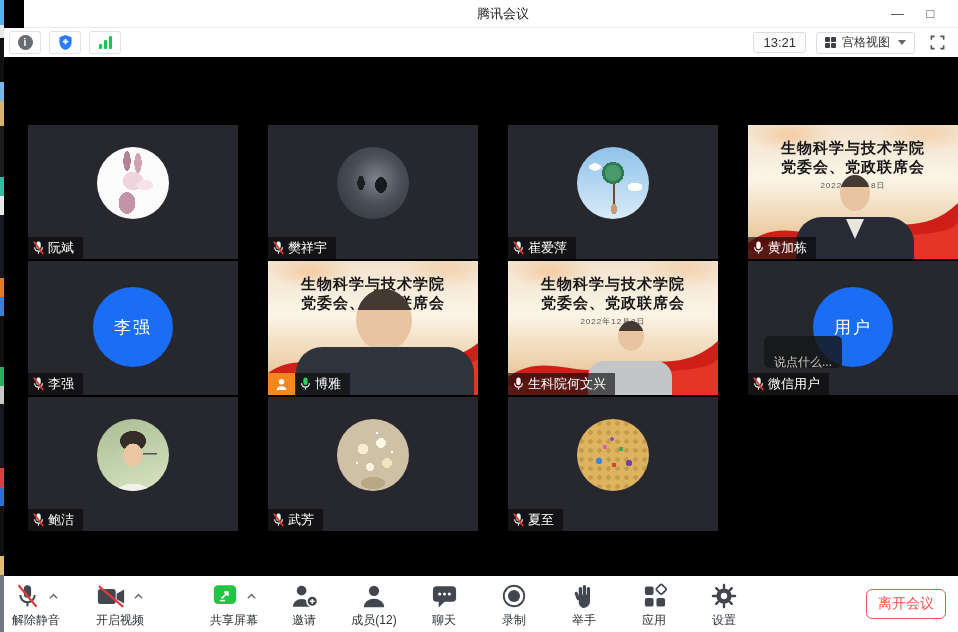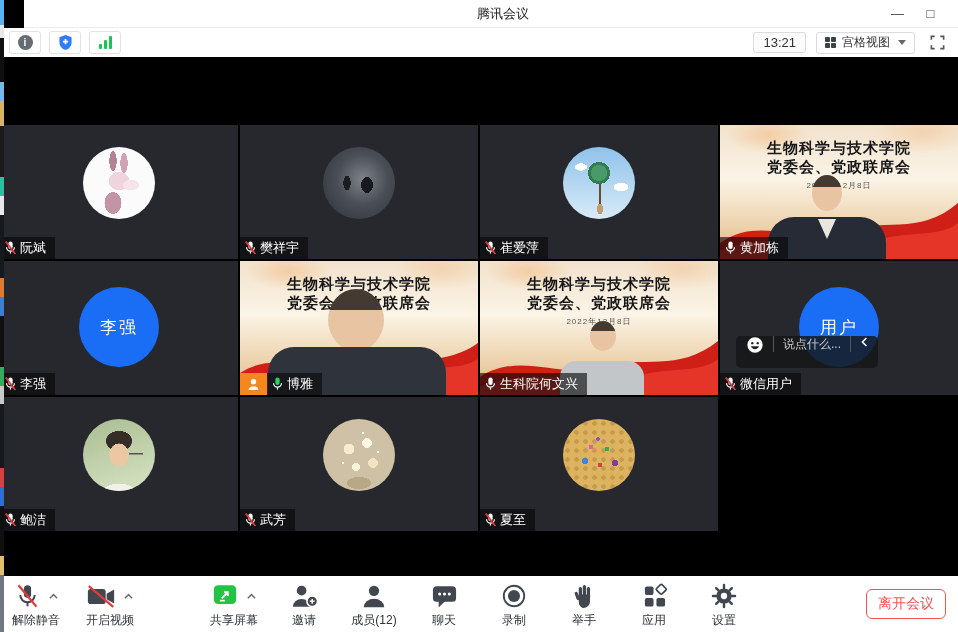--- a/index.html
+++ b/index.html
@@ -39,21 +39,21 @@
     padding:0 8px;display:flex;align-items:center;gap:6px;font-size:12px;color:#333;box-sizing:border-box;}
   .grid-ico{display:grid;grid-template-columns:5px 5px;grid-auto-rows:5px;gap:1px;}
   .grid-ico span{background:#3d4248;border-radius:1px;}
   .caret-down{width:0;height:0;border-left:4px solid transparent;border-right:4px solid transparent;
     border-top:5px solid #666;margin-left:2px;}
   .fs-btn{width:24px;height:22px;display:flex;align-items:center;justify-content:center;}
   
   .stage{position:absolute;left:0;top:57px;width:958px;height:519px;background:#000;
     padding-top:68px;box-sizing:border-box;}
   .vgrid{display:grid;grid-template-columns:repeat(4,238px);grid-auto-rows:134px;gap:2px;}
-  .tile{position:relative;background:#26282d;overflow:hidden;}
+  .tile{position:relative;background:#26282d;overflow:hidden;margin-left:28px;}
   .tile.active{box-shadow:inset 0 0 0 2px #23c343;}
   
   .name-label{position:absolute;left:0;bottom:0;display:flex;align-items:center;gap:3px;
     background:rgba(8,8,8,.63);padding:3px 9px 4px 4px;color:#fff;font-size:13px;line-height:15px;z-index:5;}
   .label-row{position:absolute;left:0;bottom:0;display:flex;align-items:stretch;z-index:5;}
   .label-row .name-label{position:static;justify-content:center;}
   .host-badge{width:27px;background:#f5871f;display:flex;align-items:center;justify-content:center;}
   .host-badge svg{width:15px;height:14px;}
   .mic{width:13px;height:15px;flex:0 0 auto;}
   .mic .slash{display:none;}
@@ -132,26 +132,26 @@
     width:0;height:0;border-left:9px solid transparent;border-right:9px solid transparent;
     border-top:20px solid #e9e6e0;}
   .p-hjd .head{width:30px;height:36px;left:92px;top:50px;}
   .p-hjd .torso{width:118px;height:46px;left:48px;bottom:-4px;}
   .p-boya .head{width:56px;height:62px;left:88px;top:28px;}
   .p-boya .torso{width:178px;height:58px;left:28px;bottom:-10px;background:#2f343c;}
   .p-he .head{width:26px;height:30px;left:110px;top:60px;}
   .p-he .torso{width:84px;height:38px;left:80px;bottom:-4px;background:#c2c6c9;border-radius:16px 16px 0 0;}
   
   .chat-bubble{position:absolute;left:16px;bottom:27px;height:32px;border-radius:5px;
-    background:rgba(22,22,22,.82);display:flex;align-items:flex-start;gap:9px;padding:0 10px;z-index:6;}
+    background:rgba(22,22,22,.82);display:flex;align-items:center;gap:9px;padding:0 10px;z-index:6;flex-direction:column;}
   .chat-bubble .vdiv{width:1px;height:16px;background:#575757;}
   .cb-text{color:#c9c9c9;font-size:12px;white-space:nowrap;}
   
   .toolbar{position:absolute;left:0;top:576px;width:958px;height:56px;background:#fff;}
-  .tb-group-left{position:absolute;left:12px;top:6px;display:flex;gap:26px;}
+  .tb-group-left{position:absolute;left:12px;top:6px;display:flex;gap:36px;}
   .tb-group-center{position:absolute;left:50%;top:6px;transform:translateX(-50%);
     display:flex;gap:22px;align-items:flex-start;}
   .tb-item{display:flex;flex-direction:column;align-items:center;min-width:48px;cursor:default;}
   .tb-ico-row{height:28px;display:flex;align-items:center;gap:7px;}
   .tb-label{font-size:12px;color:#2e3338;margin-top:2px;white-space:nowrap;}
   .tb-svg{display:block;}
   .caret-up{width:11px;height:8px;}
   .leave-btn{position:absolute;right:12px;top:13px;width:80px;height:30px;border:1px solid #fa5151;
     border-radius:6px;background:#fff;color:#fa5151;font-size:14px;
     display:flex;align-items:center;justify-content:center;box-sizing:border-box;}

